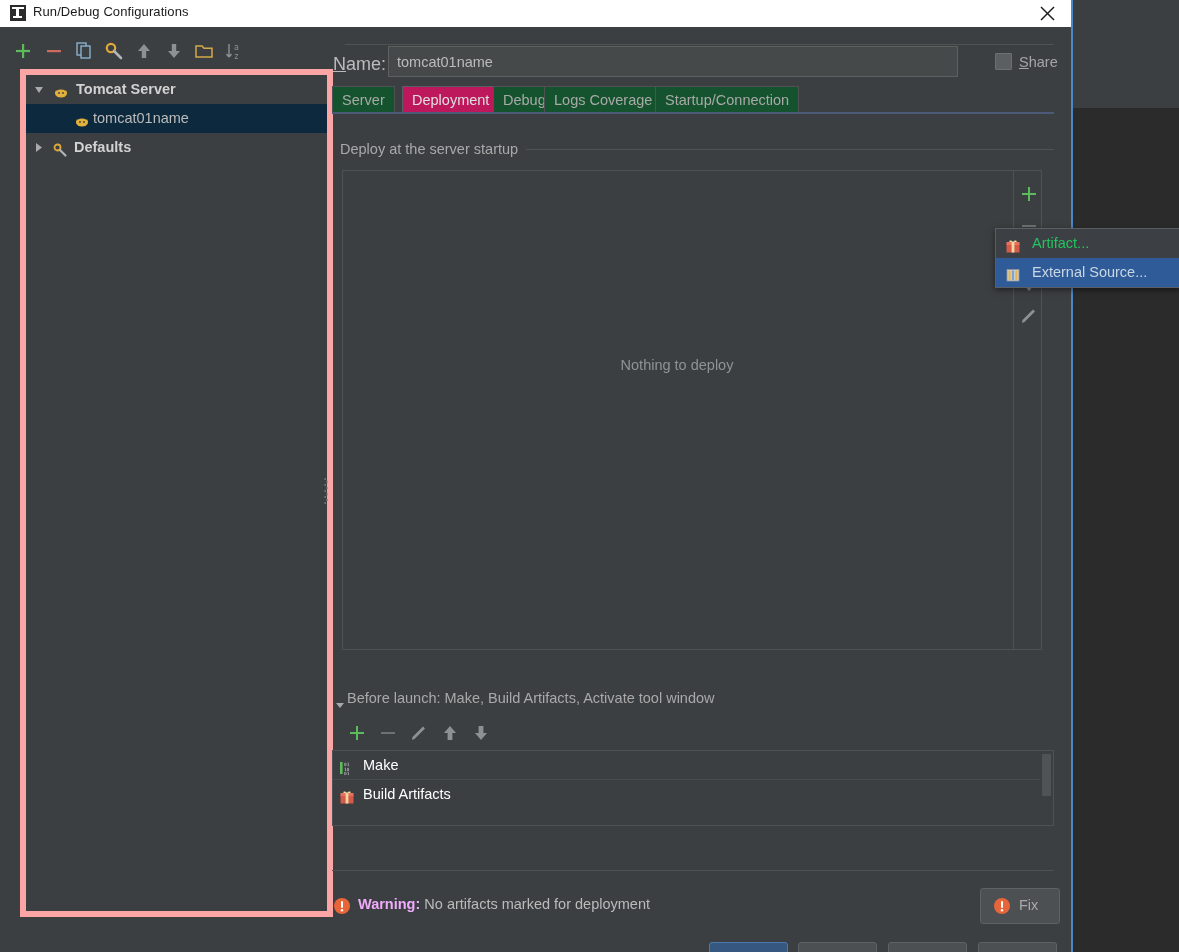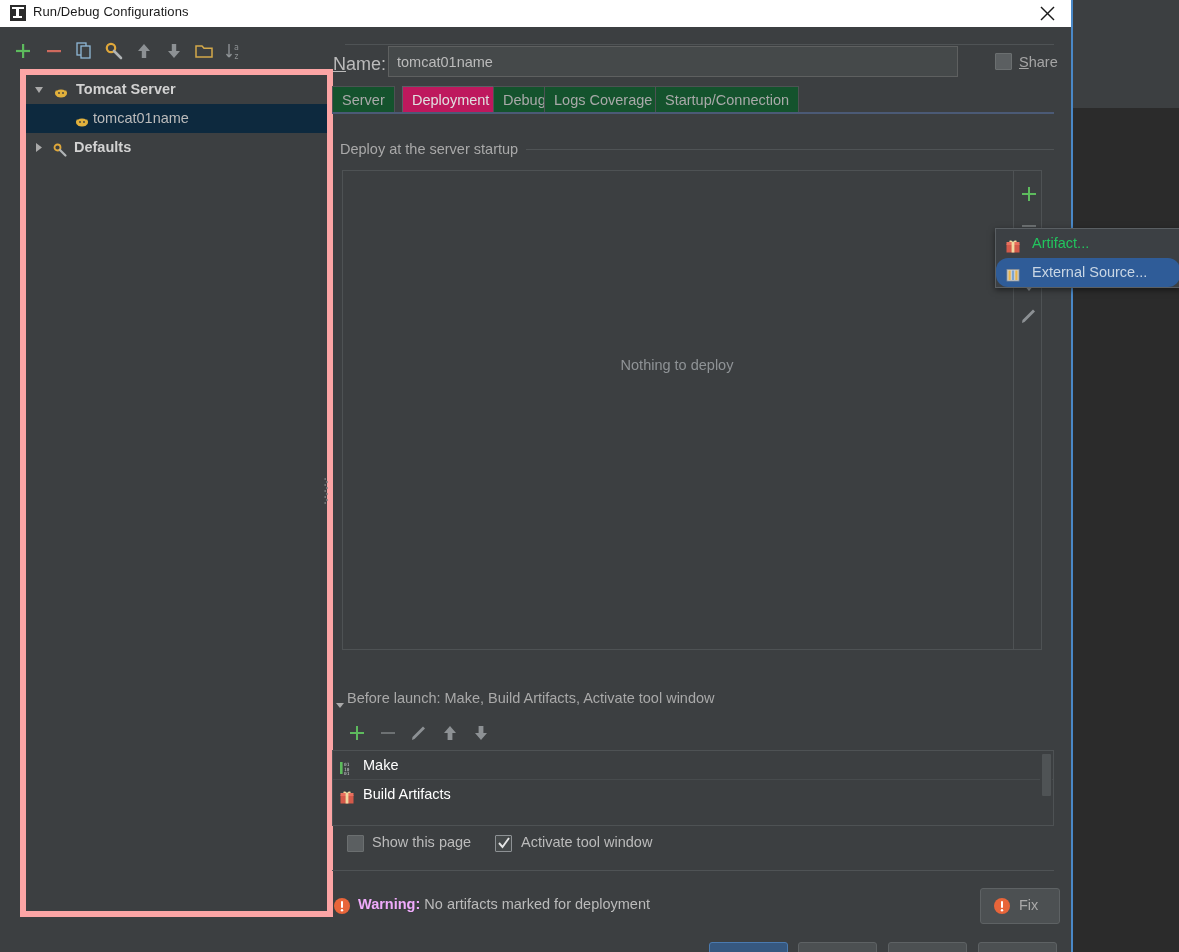--- a/index.html
+++ b/index.html
@@ -380,21 +380,21 @@
             <svg width="16" height="16" viewBox="0 0 16 16">
               <rect x="1.5" y="6" width="13" height="8.5" fill="#d45a4a"></rect>
               <rect x="1.5" y="4" width="13" height="3" fill="#e8705e"></rect>
               <rect x="6.6" y="4" width="2.8" height="10.5" fill="#f0d9a0"></rect>
               <path d="M8 4 C6 1.5 3.5 2.5 4.6 4 Z" fill="#f0d9a0"></path>
               <path d="M8 4 C10 1.5 12.5 2.5 11.4 4 Z" fill="#f0d9a0"></path>
             </svg>
           </span>
           <span style="position:absolute;left:36px;">Artifact...</span>
         </div>
-        <div class="pm-item highlighted" style="position:relative; height:29px; line-height:29px; font-size:14.5px; color:#c9d6e4; background:#2f5c98; cursor:default;border-radius:12px;">
+        <div class="pm-item highlighted" style="position:relative; height:29px; line-height:29px; font-size:14.5px; color:#c9d6e4; background:#2f5c98; cursor:default;">
           <span style="position:absolute;left:9px;top:6px;width:16px;height:16px;">
             <svg width="16" height="16" viewBox="0 0 16 16">
               <rect x="2" y="2.5" width="12" height="11.5" fill="#cfd2d5" stroke="#8d9194" stroke-width="0.8"></rect>
               <rect x="3.5" y="3.5" width="2.2" height="9.5" fill="#e8b44a"></rect>
               <rect x="6.9" y="3.5" width="2.2" height="9.5" fill="#7ba4d0"></rect>
               <rect x="10.3" y="3.5" width="2.2" height="9.5" fill="#e8b44a"></rect>
             </svg>
           </span>
           <span style="position:absolute;left:36px;">External Source...</span>
         </div>
@@ -461,30 +461,20 @@
               <path d="M8 4 C10 1.5 12.5 2.5 11.4 4 Z" fill="#f0d9a0"></path>
             </svg>
           </span>
           <span class="bl-text">Build Artifacts</span>
         </div>
         <div id="bl-scroll">
           <div class="thumb"></div>
         </div>
       </div>
 
-      <div id="chk-row">
-        <span class="cb unchecked" style="left:15px"></span>
-        <span class="cb-label" style="left:40px">Show this page</span>
-        <span class="cb checked" style="left:163px">
-          <svg width="14" height="14" viewBox="0 0 14 14">
-              <path d="M2 7 L5.5 11 L12 2" stroke="#e6e6e6" stroke-width="1.9" fill="none"></path>
-            </svg>
-        </span>
-        <span class="cb-label" style="left:189px">Activate tool window</span>
-      </div>
 
       <div id="bottom-sep"></div>
 
       <span id="warn-ico">
         <svg width="18" height="18" viewBox="0 0 18 18">
           <circle cx="9" cy="9" r="8" fill="#e8653a"></circle>
           <rect x="8" y="4" width="2" height="7" fill="#ffffff" rx="1"></rect>
           <circle cx="9" cy="13.3" r="1.2" fill="#ffffff"></circle>
         </svg>
       </span>

